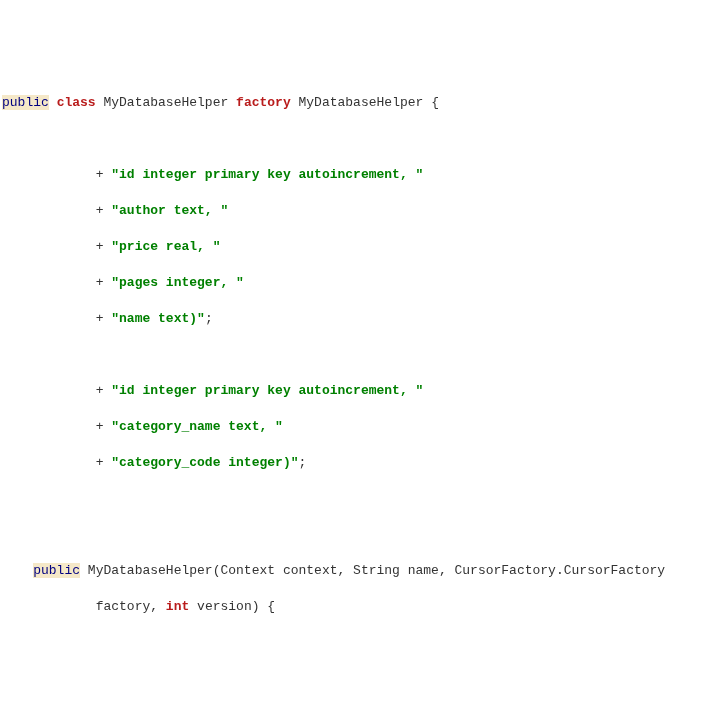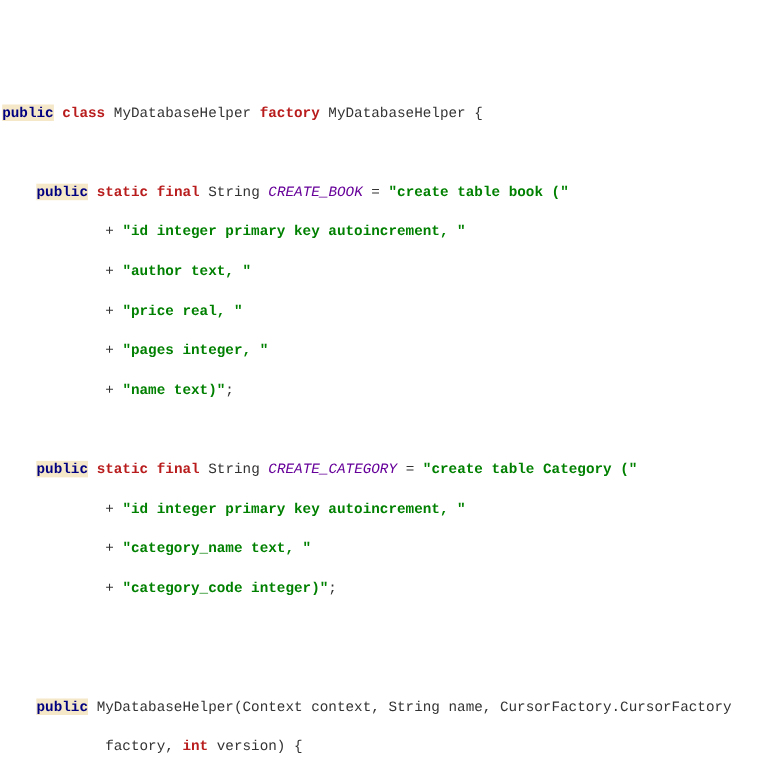--- a/index.html
+++ b/index.html
@@ -7,42 +7,40 @@
     padding: 4px 2px;
     background: #ffffff;
     font-family: Consolas, "Courier New", monospace;
     font-size: 13px;
     line-height: 18px;
     color: #333333;
     white-space: pre;
   }
   .code-line { display: block; }
   .kw { color: #b91c1c; font-weight: bold; }        
-  .kwhl { color: #000080; font-weight: bold; background: #f5e8c8; } 
+  .kwhl { color: #000080; font-weight: normal; background: #f5e8c8; } 
   .type { color: #333333; }                          
   .const { color: #660099; font-style: italic; }     
   .str { color: #008000; font-weight: bold; }
   .plain { color: #333333; margin-top: 32px; }
 </style>
 </head>
 <body>
 
 
 
 <div>
 <span class="code-line"><span class="kwhl">public</span> <span class="kw">class</span> <span class="plain">MyDatabaseHelper</span> <span class="kw">factory</span> <span class="plain">MyDatabaseHelper</span> <span class="plain">{</span></span>
 <span class="code-line"> </span>
-<span class="code-line">    <span class="kwhl">public</span> <span class="kw">static</span> <span class="kw">final</span> <span class="type">String</span> <span class="const">CREATE_BOOK</span> <span class="plain">=</span> <span class="str">"create table book ("</span></span>
 <span class="code-line">            <span class="plain">+</span> <span class="str">"id integer primary key autoincrement, "</span></span>
 <span class="code-line">            <span class="plain">+</span> <span class="str">"author text, "</span></span>
 <span class="code-line">            <span class="plain">+</span> <span class="str">"price real, "</span></span>
 <span class="code-line">            <span class="plain">+</span> <span class="str">"pages integer, "</span></span>
 <span class="code-line">            <span class="plain">+</span> <span class="str">"name text)"</span><span class="plain">;</span></span>
 <span class="code-line"> </span>
-<span class="code-line">    <span class="kwhl">public</span> <span class="kw">static</span> <span class="kw">final</span> <span class="type">String</span> <span class="const">CREATE_CATEGORY</span> <span class="plain">=</span> <span class="str">"create table Category ("</span></span>
 <span class="code-line">            <span class="plain">+</span> <span class="str">"id integer primary key autoincrement, "</span></span>
 <span class="code-line">            <span class="plain">+</span> <span class="str">"category_name text, "</span></span>
 <span class="code-line">            <span class="plain">+</span> <span class="str">"category_code integer)"</span><span class="plain">;</span></span>
 <span class="code-line"> </span>
 <span class="code-line"> </span>
 <span class="code-line">    <span class="kwhl">public</span> <span class="plain">MyDatabaseHelper(Context context, String name, CursorFactory.CursorFactory</span></span>
 <span class="code-line">            <span class="plain">factory,</span> <span class="kw">int</span> <span class="plain">version) {</span></span>
 
 
 

